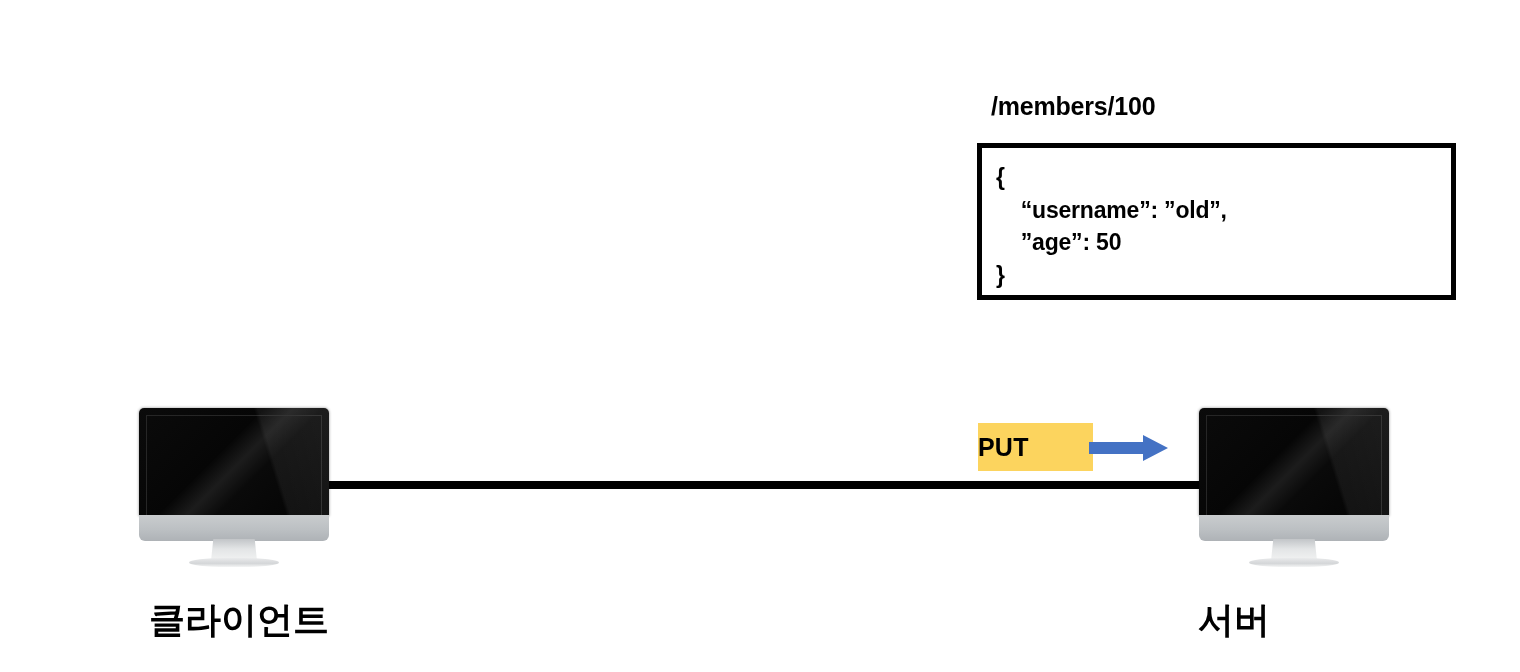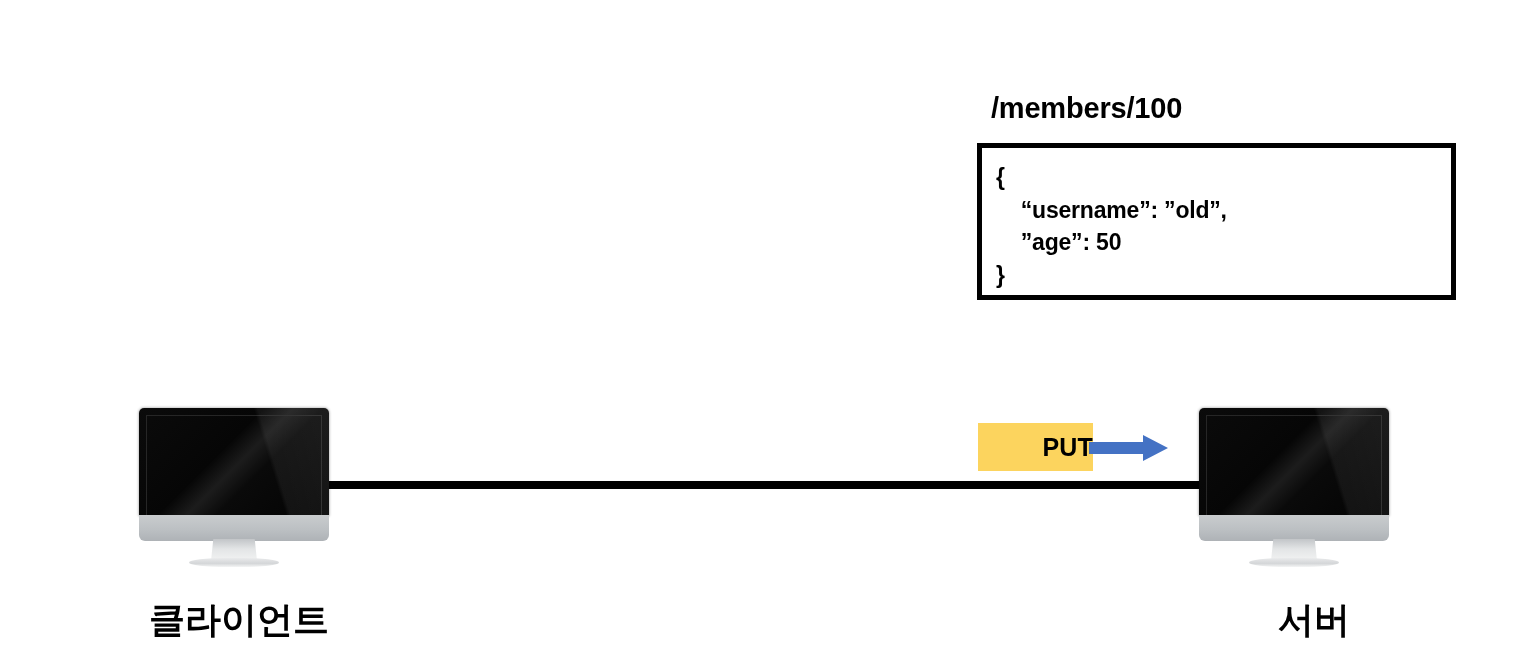--- a/index.html
+++ b/index.html
@@ -14,21 +14,21 @@
     overflow: hidden;
     font-family: "Liberation Sans", "DejaVu Sans", sans-serif;
     color: #000000;
   }
 
   
   #endpoint-label {
     position: absolute;
     left: 991px;
     top: 92px;
-    font-size: 29px;
+    font-size: 25px;
     font-weight: bold;
     letter-spacing: -0.2px;
     white-space: nowrap;
   }
 
   
   #payload-box {
     position: absolute;
     left: 977px;
     top: 143px;
@@ -62,21 +62,21 @@
   
   #method-badge {
     position: absolute;
     left: 978px;
     top: 423px;
     width: 115px;
     height: 48px;
     background: #fcd45e;
     display: flex;
     align-items: center;
-    justify-content: flex-end;
+    justify-content: flex-start;
   }
   #method-badge-label {
     font-size: 25px;
     font-weight: bold;
     color: #000000;
     letter-spacing: 0.2px;
   }
   #request-arrow {
     position: absolute;
     left: 1089px;
@@ -156,21 +156,21 @@
   
   .node-caption {
     position: absolute;
     font-size: 36px;
     font-weight: bold;
     color: #000000;
     text-align: center;
     white-space: nowrap;
   }
   #client-caption { left: 139px; top: 596px; width: 190px; text-align: right; }
-  #server-caption { left: 1219px; top: 596px; width: 190px; }
+  #server-caption { left: 1139px; top: 596px; width: 190px; }
 </style>
 </head>
 <body>
 
 <div id="endpoint-label">/members/100</div>
 
 <div id="payload-box">
   <pre id="payload-code">{
     “username”: ”old”,
     ”age”: 50

